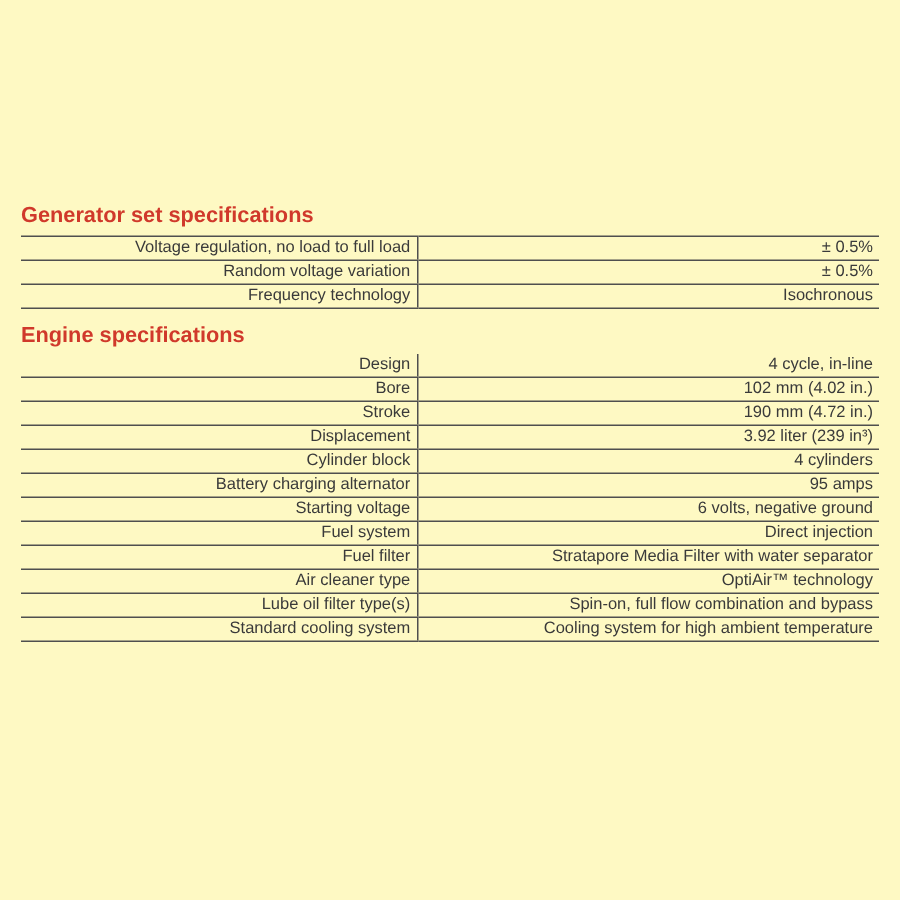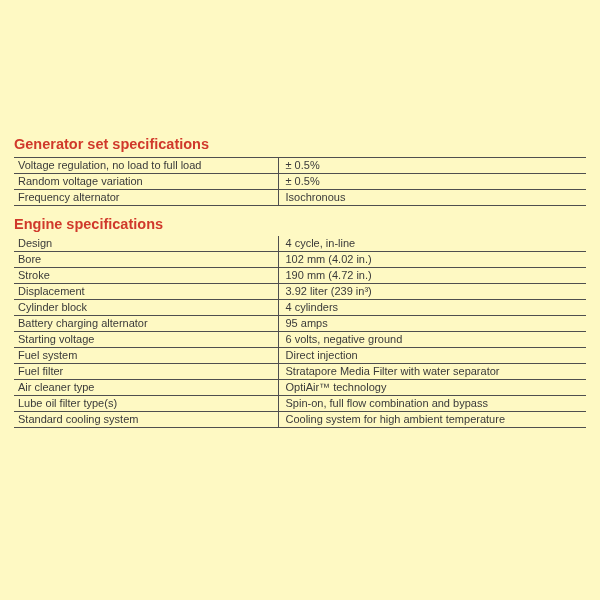--- a/index.html
+++ b/index.html
@@ -26,20 +26,21 @@
     font-size: 14.5px;
     font-weight: bold;
     color: #d0392b;
     margin-bottom: 4px;
     line-height: 1.1;
   }
   .spec-table {
     width: 100%;
     border-collapse: collapse;
     table-layout: fixed;
+    text-align: right;
   }
   .spec-table.with-top-border {
     border-top: 1px solid #4f4f4f;
   }
   .spec-table td {
     font-size: 11px;
     color: #3a3a3a;
     height: 15px;
     line-height: 13px;
     padding: 1px 4px 1px 4px;
@@ -73,21 +74,21 @@
         <tbody>
             <tr>
               <td class="label-cell">Voltage regulation, no load to full load</td>
               <td class="value-cell">± 0.5%</td>
             </tr>
             <tr>
               <td class="label-cell">Random voltage variation</td>
               <td class="value-cell">± 0.5%</td>
             </tr>
             <tr>
-              <td class="label-cell">Frequency alternator</td>
+              <td class="label-cell">Frequency technology</td>
               <td class="value-cell">Isochronous</td>
             </tr>
           </tbody>
       </table>
     </section>
 
     <section class="engine-section">
       <h2 class="section-title">Engine specifications</h2>
       <table class="spec-table">
         <colgroup>

